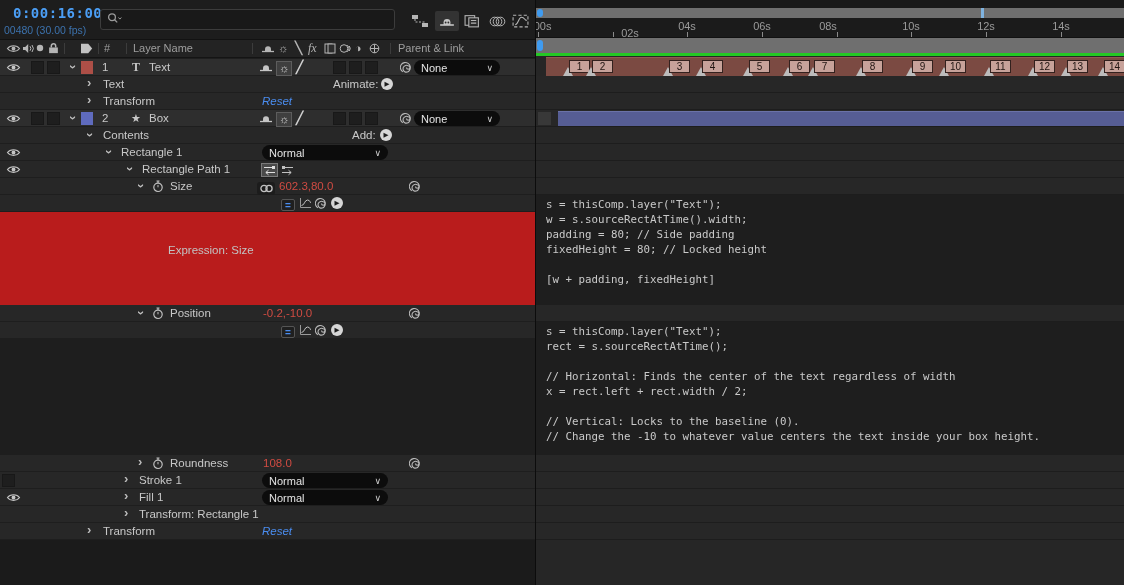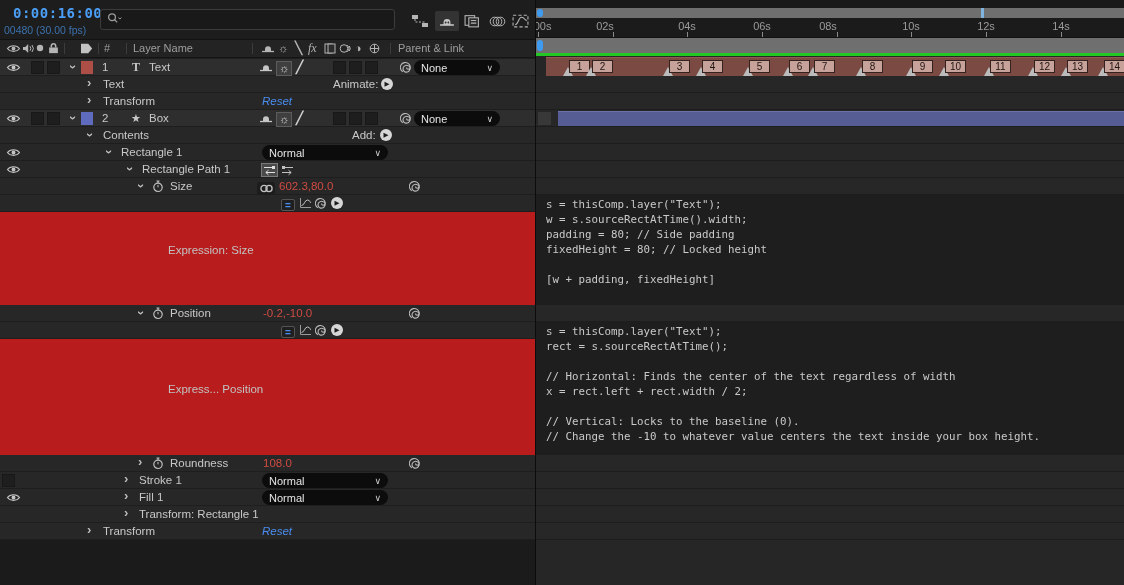--- a/index.html
+++ b/index.html
@@ -403,23 +403,20 @@
     <span class="c" style="left:315px">
       <svg width="13" height="13" viewBox="0 0 13 13">
           <path d="M6.5 6.5 a1.7 1.7 0 1 0 1.7 -1.7 a3.4 3.4 0 1 0 1.2 4.6 a5 5 0 1 0 -6.6 1.4" fill="none" stroke="#b9b9b9" stroke-width="1.1"></path>
         </svg>
     </span>
     <span class="c" style="left:331px">
         <span class="play">▶</span>
       </span>
   </div>
 
-  <div class="row exparea" style="top:339px;height:116px">
-    <span class="c exprlabel" style="left:168px;top:42px">Express... Position</span>
-  </div>
 
   <div class="row" style="top:455px">
     <span class="c chev" style="left:138px">›</span>
     <span class="c" style="left:152px">
       <svg width="12" height="13" viewBox="0 0 12 13">
           <circle cx="6" cy="7.3" r="4.2" fill="none" stroke="#c0c0c0" stroke-width="1.2"></circle>
           <path d="M6 7.3 V4.9" stroke="#c0c0c0"></path>
           <path d="M4.5 1 h3 M6 1 v2.1" stroke="#c0c0c0" stroke-width="1.2"></path>
         </svg>
     </span>
@@ -474,21 +471,21 @@
     <div class="strip" style="top:0;height:8px;background:#191919"></div>
 
     <div class="strip" id="tl-nav" style="top:8px;height:10px">
       <span class="navhandle"></span>
       <span id="navtick" style="left: 445px;"></span>
     </div>
 
     <div class="strip" style="top:18px;height:20px;background:#1b1b1b;border-bottom:1px solid #111">
         <span class="rlabel" style="left: 2px;">0:00s</span>
         <span class="rtick" style="left: 2px;"></span>
-        <span class="rlabel" style="left: 69px;">02s</span>
+        <span class="rlabel" style="left: 94px; margin-top: 7px;">02s</span>
         <span class="rtick" style="left: 77px;"></span>
         <span class="rlabel" style="left: 151px;">04s</span>
         <span class="rtick" style="left: 151px;"></span>
         <span class="rlabel" style="left: 226px;">06s</span>
         <span class="rtick" style="left: 226px;"></span>
         <span class="rlabel" style="left: 292px;">08s</span>
         <span class="rtick" style="left: 301px;"></span>
         <span class="rlabel" style="left: 375px;">10s</span>
         <span class="rtick" style="left: 375px;"></span>
         <span class="rlabel" style="left: 450px;">12s</span>

